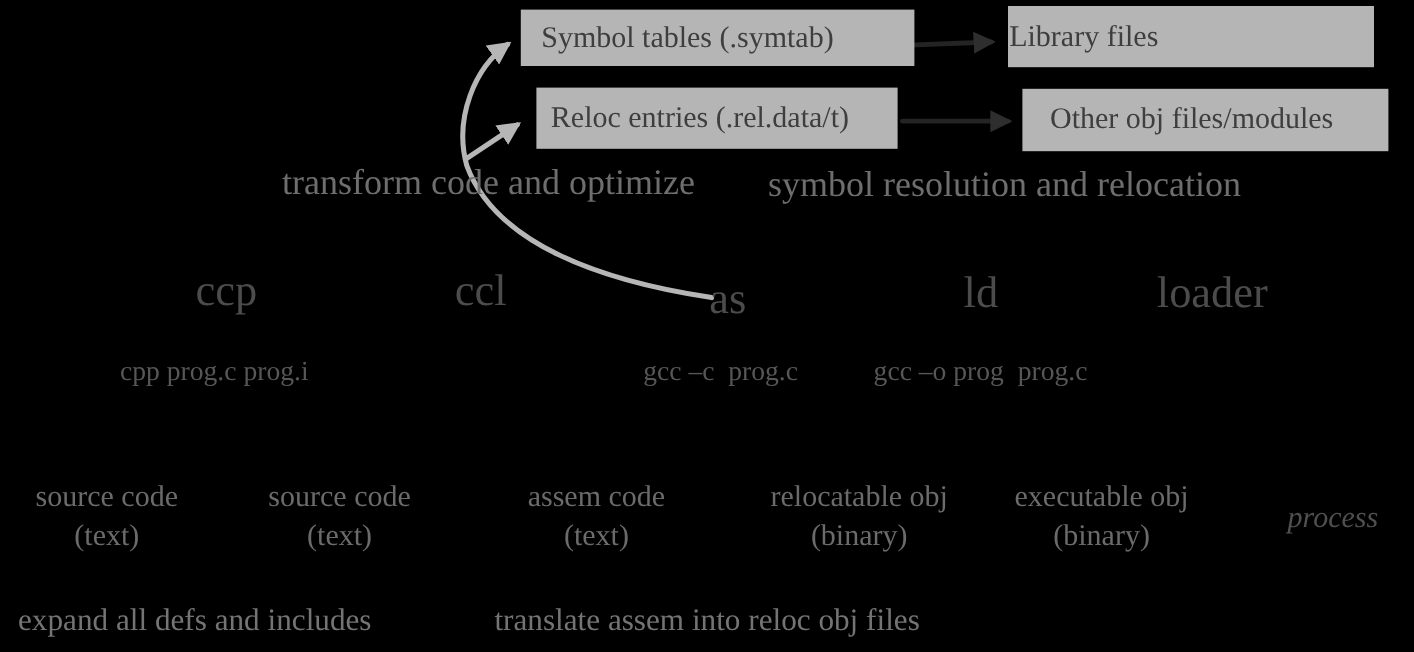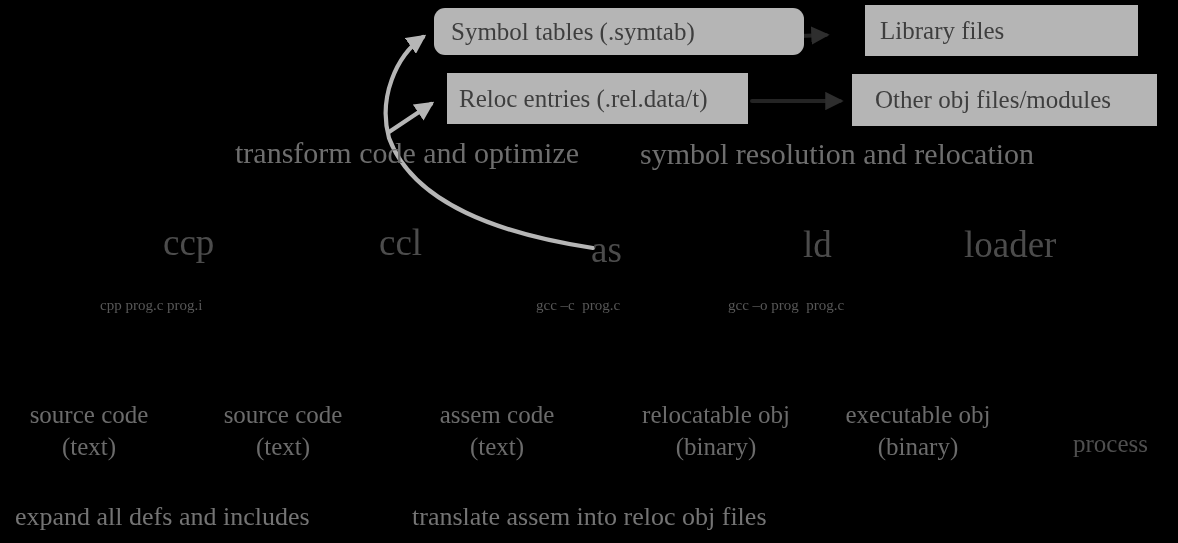--- a/index.html
+++ b/index.html
@@ -12,54 +12,54 @@
   }
   
   .gbox{
     position:absolute;
     box-sizing:border-box;
     background:var(--box-fill,#b5b5b5);
     color:var(--box-text,#3e3e3e);
     font-size:25px;
     display:flex;align-items:center;
   }
-  #box-symtab {left:434px;top:8px;width:370px;height:47px;padding-left:17px;border-radius:11px;}
-  #box-library{left:840px;top:5px;width:273px;height:51px;padding-left:15px;margin-left:25px;}
+  #box-symtab {left:434px;top:8px;width:328px;height:47px;padding-left:17px;}
+  #box-library{left:840px;top:5px;width:305px;height:51px;padding-left:1px;}
   #box-reloc  {left:447px;top:73px;width:301px;height:51px;padding-left:12px;}
   #box-other  {left:852px;top:74px;width:305px;height:52px;padding-left:23px;}
 
   
   .caption{position:absolute;font-size:30px;color:var(--caption-text,#6e6e6e);white-space:nowrap;}
   #caption-compile{left:235px;top:136px;}
   #caption-link{left:640px;top:137px;}
 
   
   .stage{position:absolute;font-size:37px;color:var(--stage-text,#4c4c4c);white-space:nowrap;line-height:1;}
   #stage-0{left:163px;top:224px;}
   #stage-1{left:379px;top:224px;}
   #stage-2{left:591px;top:231px;}
   #stage-3{left:803px;top:226px;}
   #stage-4{left:964px;top:226px;}
 
   
-  .command{position:absolute;font-size:15px;color:var(--command-text,#575757);white-space:pre;}
+  .command{position:absolute;font-size:23px;color:var(--command-text,#575757);white-space:pre;}
   #command-0{left:100px;top:297px;}
   #command-1{left:297px;top:297px;}
   #command-2{left:536px;top:297px;}
   #command-3{left:728px;top:297px;}
 
   
   .output{position:absolute;top:399px;width:240px;text-align:center;
           font-size:25px;line-height:32px;color:var(--output-text,#6b6b6b);}
   #output-0{left:-31px;}
   #output-1{left:163px;}
   #output-2{left:377px;}
   #output-3{left:596px;}
   #output-4{left:798px;}
-  #output-5{left:1073px;width:auto;text-align:right;top:428px;color:var(--process-text,#4f4f4f);}
+  #output-5{left:1073px;width:auto;text-align:right;top:416px;color:var(--process-text,#4f4f4f);font-style:italic;}
 
   
   .bottom-caption{position:absolute;font-size:26px;color:var(--bottom-caption-text,#747474);white-space:nowrap;text-align:right;}
   #bottom-0{left:15px;top:502px;}
   #bottom-1{left:412px;top:502px;}
 
   #arrow-overlay{position:absolute;left:0;top:0;pointer-events:none;}
 </style>
 </head>
 <body>

